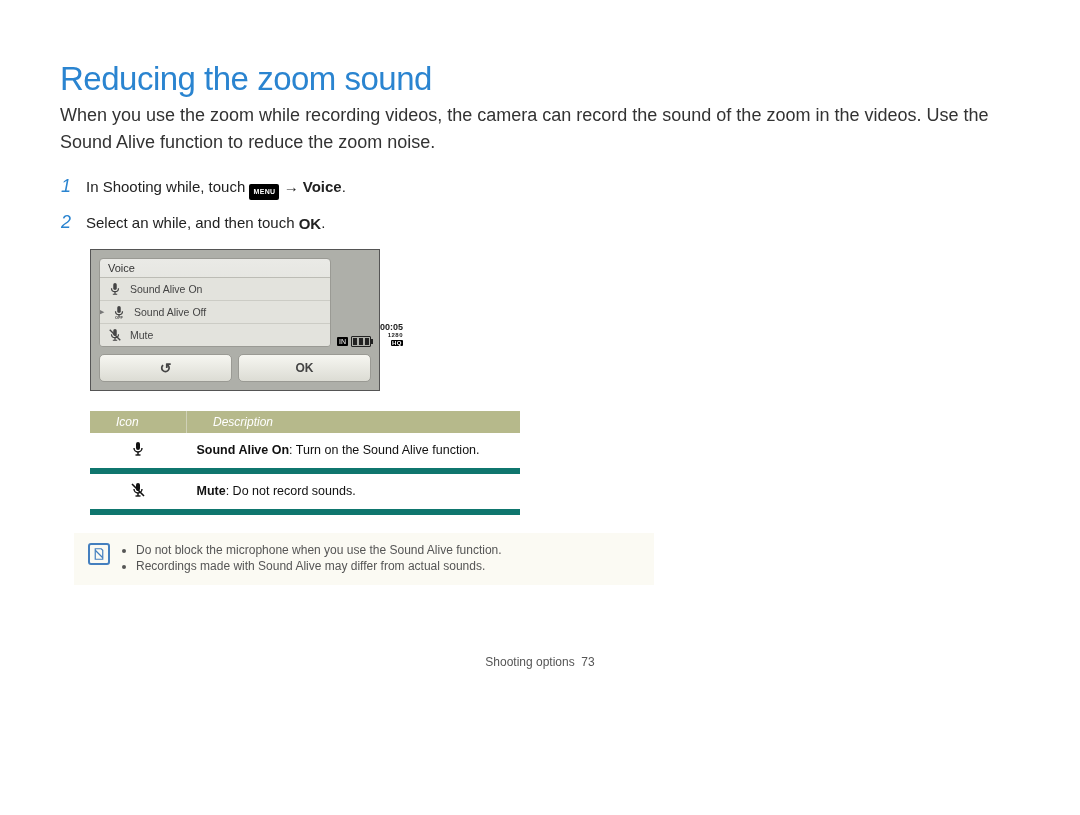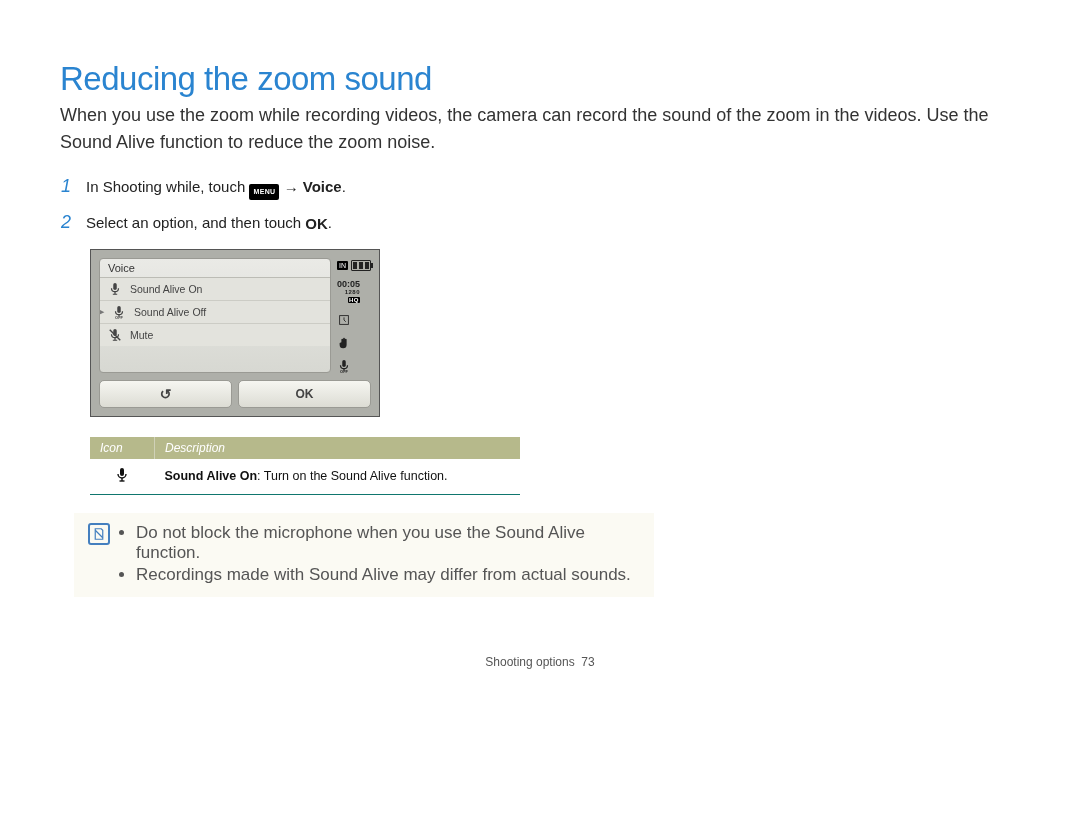--- a/index.html
+++ b/index.html
@@ -113,22 +113,21 @@
     content: "▶";
     position: absolute;
     left: -1px;
     font-size: 7px;
     color: #777;
   }
   .lcd-item.selected { padding-left: 12px; }
   .lcd-icons {
     width: 34px;
     display: flex;
-    flex-direction: column;
-    align-items: flex-start;
+    align-items: flex-end;
     gap: 9px;
     padding-top: 2px;
     color: #222;
     font-size: 10px;
   }
   .in-box { background:#000; color:#fff; font-size:7px; padding:1px 2px; border-radius:1px; }
   .batt { display:inline-block; width:18px; height:9px; border:1px solid #222; border-radius:1px; position:relative; }
   .batt::after { content:""; position:absolute; right:-3px; top:2px; width:2px; height:5px; background:#222; }
   .batt span { display:block; width:4px; height:7px; background:#222; margin:1px; float:left; }
   .time-row { font-size:9px; font-weight:bold; text-align:right; line-height:1; }
@@ -158,46 +157,46 @@
     margin: 20px 0 18px 30px;
     width: 430px;
     border-collapse: collapse;
     font-size: 12.5px;
   }
   .icon-table thead th {
     background: #b6b98b;
     color: #fff;
     font-weight: normal;
     text-align: left;
-    padding: 4px 10px;
+    padding: 4px 26px;
     font-size: 12px;
     font-style: italic;
   }
   .icon-table thead th:first-child {
     border-right: 1px solid #d0d1b8;
     width: 44px;
   }
   .icon-table tbody td {
     padding: 8px 10px;
-    border-bottom: 1px solid #0f766e;
+    border-bottom: 6px solid #0f766e;
     vertical-align: middle;
   }
   .icon-table tbody td:first-child { text-align: center; }
 
   
   .note-box {
     display:flex;
     gap:12px;
     align-items:flex-start;
     background:#fbfaf3;
     padding:10px 14px;
     margin-left:14px;
     width:580px;
     box-sizing:border-box;
-    font-size:17px;
+    font-size:12px;
     color:#555;
   }
   .note-icon {
     width:18px;height:18px;
     border:2px solid #447fbf;
     border-radius:3px;
     display:flex;align-items:center;justify-content:center;
     color:#447fbf;
     flex-shrink:0;
   }
@@ -257,21 +256,21 @@
         <span>In Shooting while, touch </span>
         <span class="menu-badge">MENU</span>
         <span> → </span>
         <span class="bold">Voice</span><span>.</span>
       </span>
     </div>
 
     <div class="step-row">
       <span class="step-num">2</span>
       <span class="step-text">
-        <span>Select an option, and then touch </span>
+        <span>Select an while, and then touch </span>
         <span class="ok-glyph">OK</span><span>.</span>
       </span>
     </div>
 
   </div>
 
   <div class="lcd">
     <div class="lcd-main">
 
       <div class="lcd-panel">
@@ -339,20 +338,26 @@
         <th>Description</th>
       </tr>
     </thead>
     <tbody>
       <tr>
         <td><svg class="mic-cell">
               <use href="#mic"></use>
             </svg></td>
         <td><span class="bold">Sound Alive On</span><span>: Turn on the Sound Alive function.</span></td>
       </tr>
+      <tr>
+        <td><svg class="mic-cell">
+              <use href="#mic-mute"></use>
+            </svg></td>
+        <td><span class="bold">Mute</span><span>: Do not record sounds.</span></td>
+      </tr>
     </tbody>
   </table>
 
   <div class="note-box">
     <div class="note-icon">
       <svg width="12" height="12" viewBox="0 0 16 16">
           <path d="M3 1h8l2 2v12H3z" fill="none" stroke="currentColor" stroke-width="1.6"></path>
           <line x1="3" y1="3" x2="13" y2="13" stroke="currentColor" stroke-width="1.6"></line>
         </svg>
     </div>

